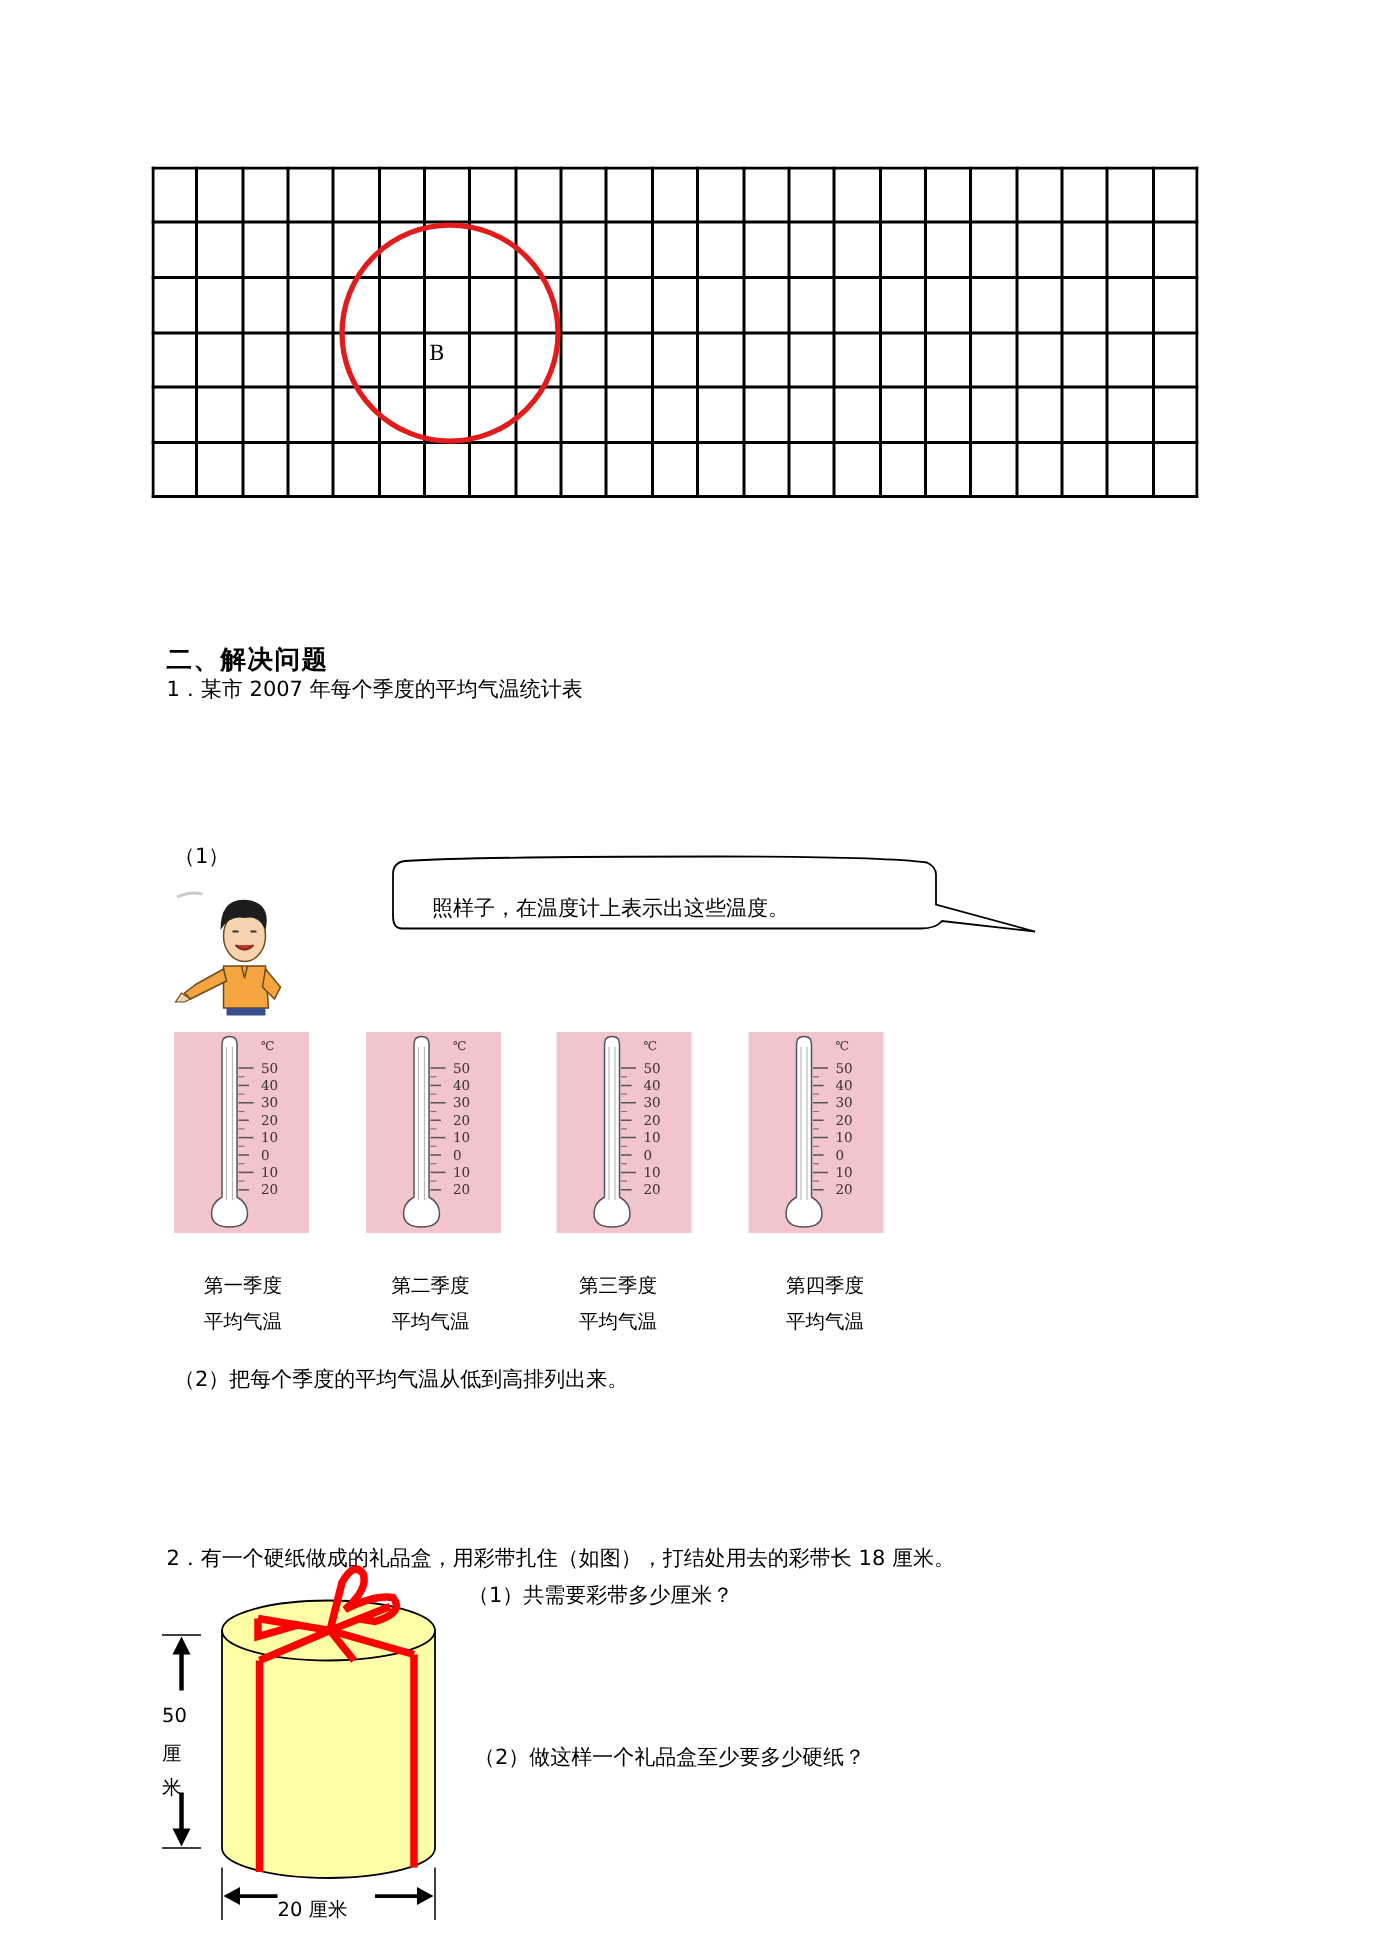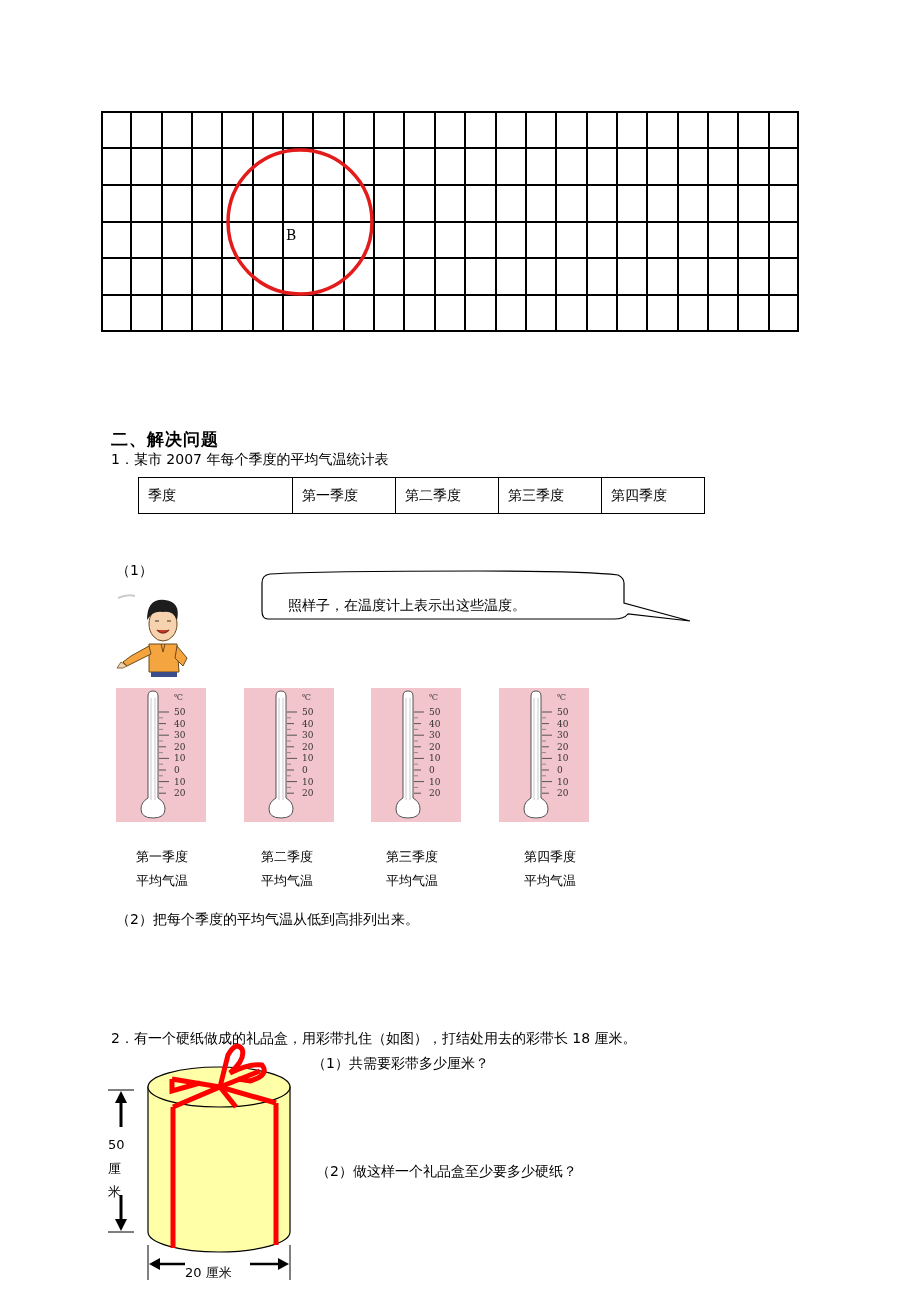--- a/index.html
+++ b/index.html
@@ -58,27 +58,20 @@
     <text x="185" y="129" font-family="DejaVu Serif, serif" font-size="14" id="pt-label">B</text>
   </svg>
 </div>
 
 <div class="abs section-title">二、解决问题</div>
 
 <div class="abs q-text" style="left:111px; top:451px;">1．某市 2007 年每个季度的平均气温统计表</div>
 
 <table class="temp">
   <tbody>
-      <tr>
-    <td style="width:144px">季度</td>
-    <td style="width:93px">第一季度</td>
-    <td style="width:93px">第二季度</td>
-    <td style="width:93px">第三季度</td>
-    <td>第四季度</td>
-  </tr>
 </tbody>
   </table>
 
 <div class="abs q-text" style="left:116px; top:562px;">（1）</div>
 
 <div class="abs" style="left:113px; top:586px; width:80px; height:92px;">
   <svg width="80" height="92" viewBox="0 0 80 92">
     <path d="M5 12 Q14 8 22 10" stroke="#ccc" stroke-width="2" fill="none"></path>
     <path d="M36 58 L64 58 L66 86 L36 86 Z" fill="#f5a540" stroke="#6b4a1a" stroke-width="1"></path>
     <path d="M36 60 L18 70 L10 76 L14 80 L22 76 L38 68 Z" fill="#f5a540" stroke="#6b4a1a" stroke-width="1"></path>

